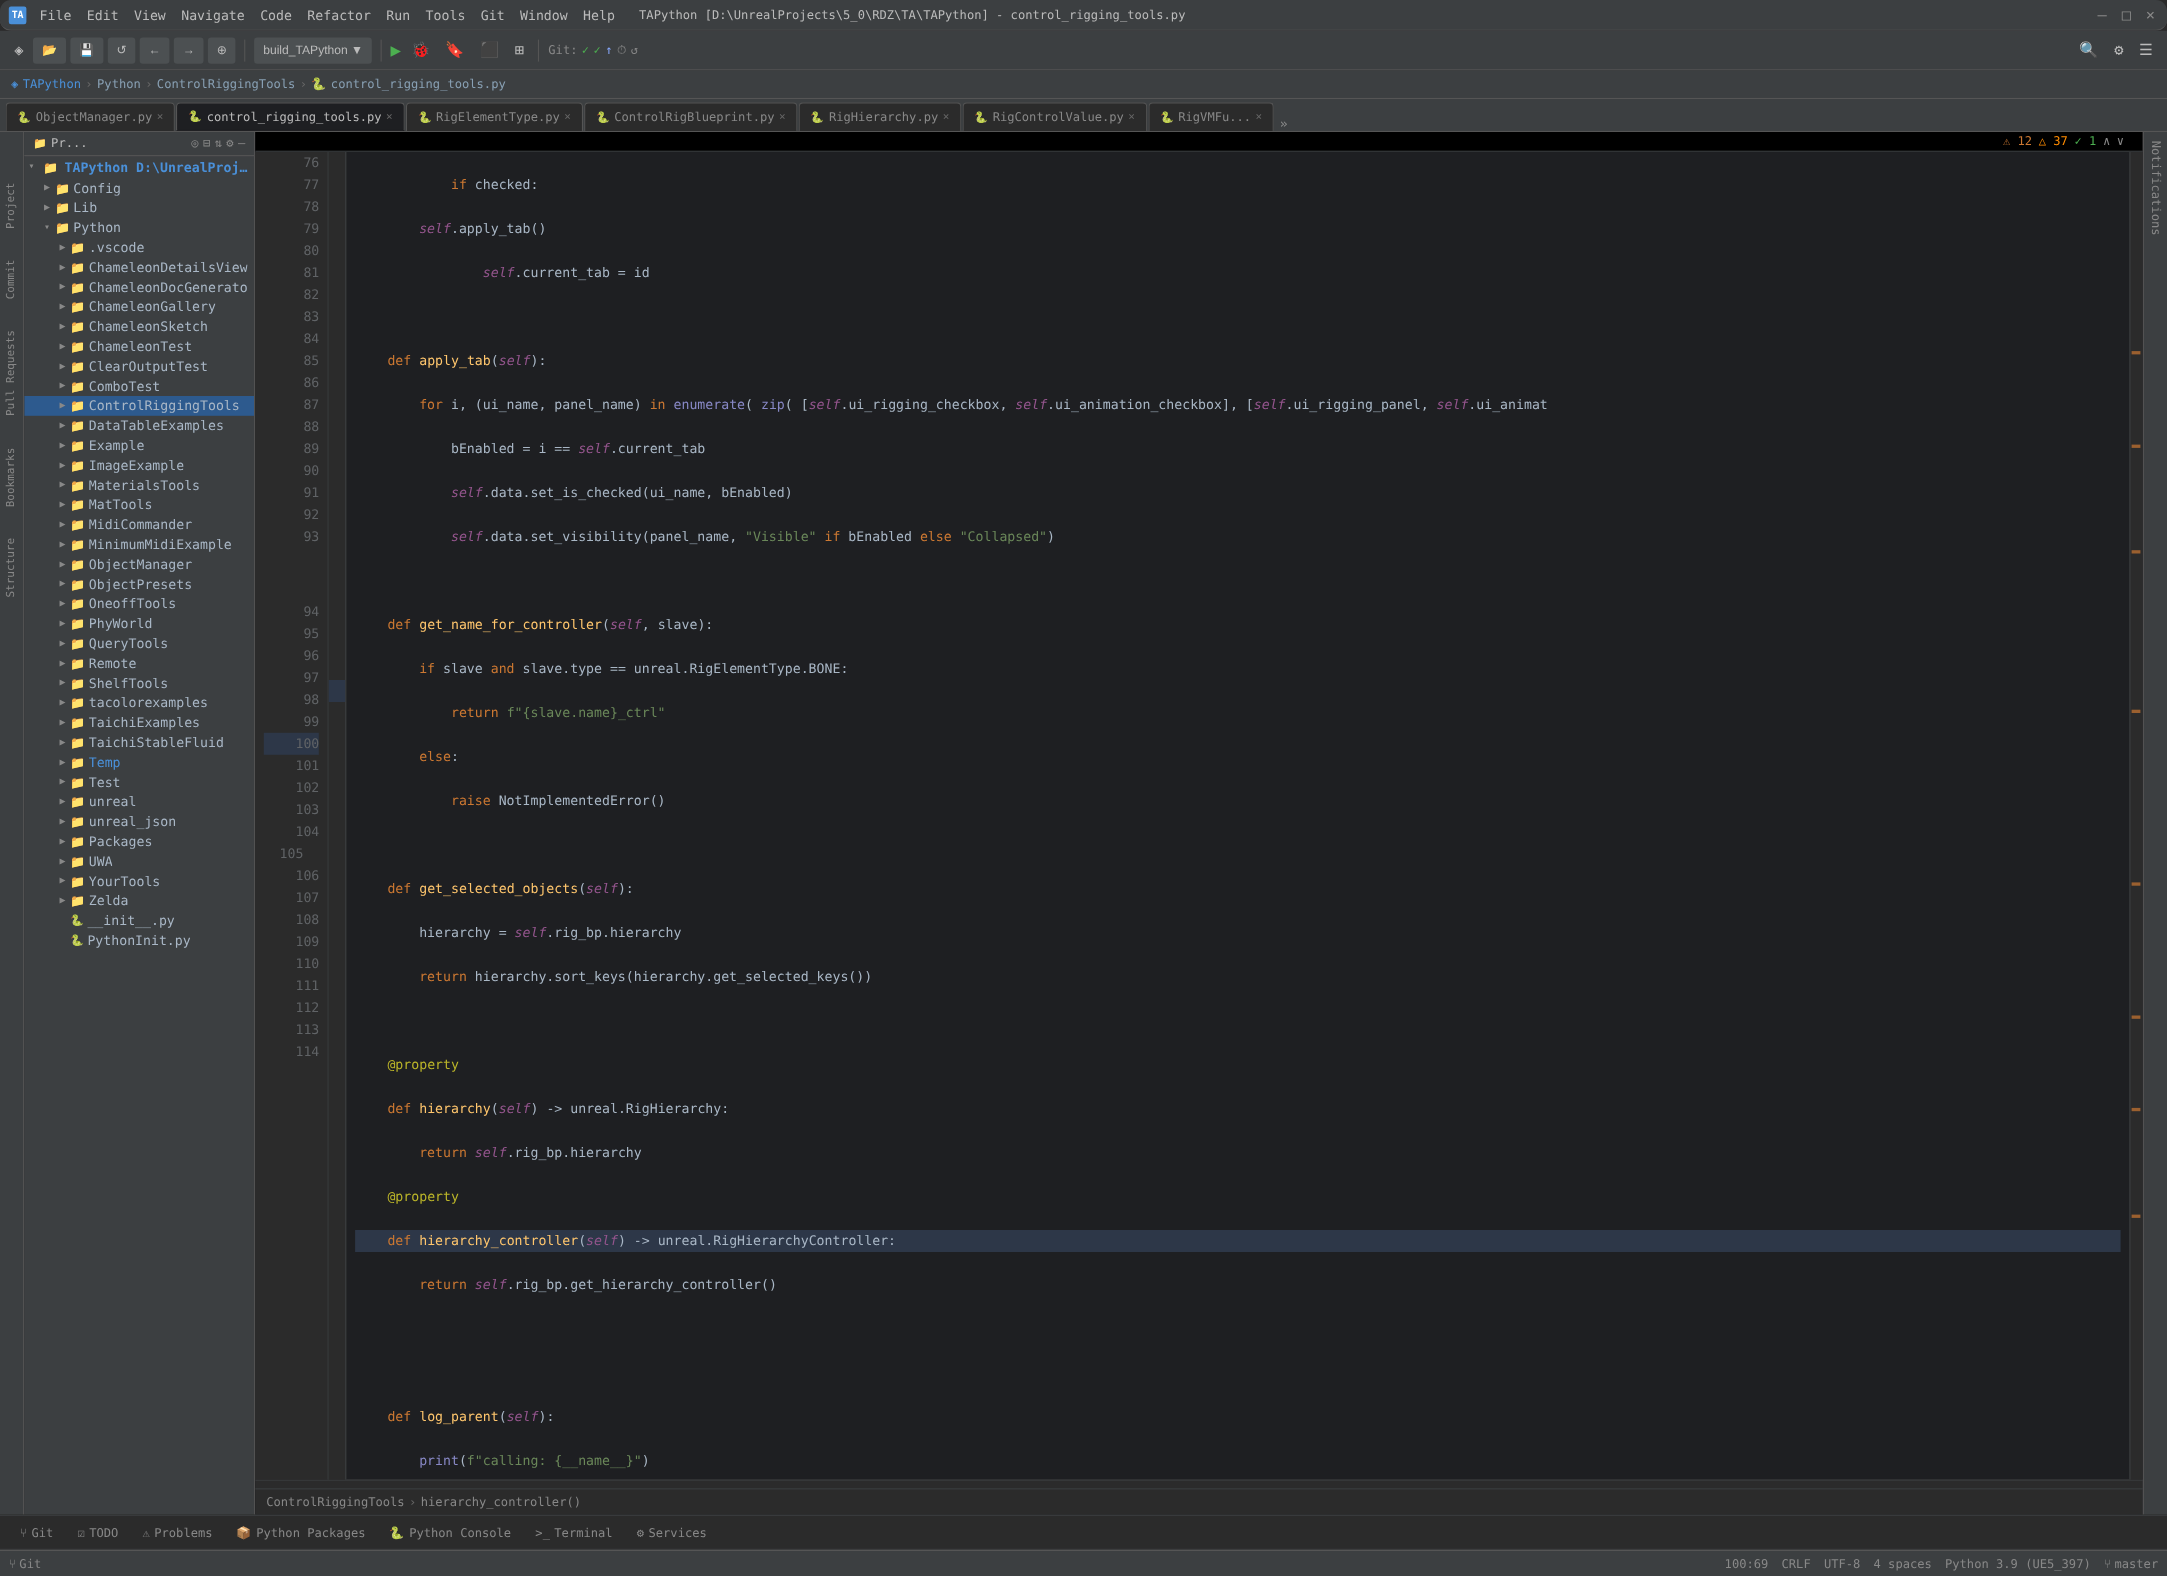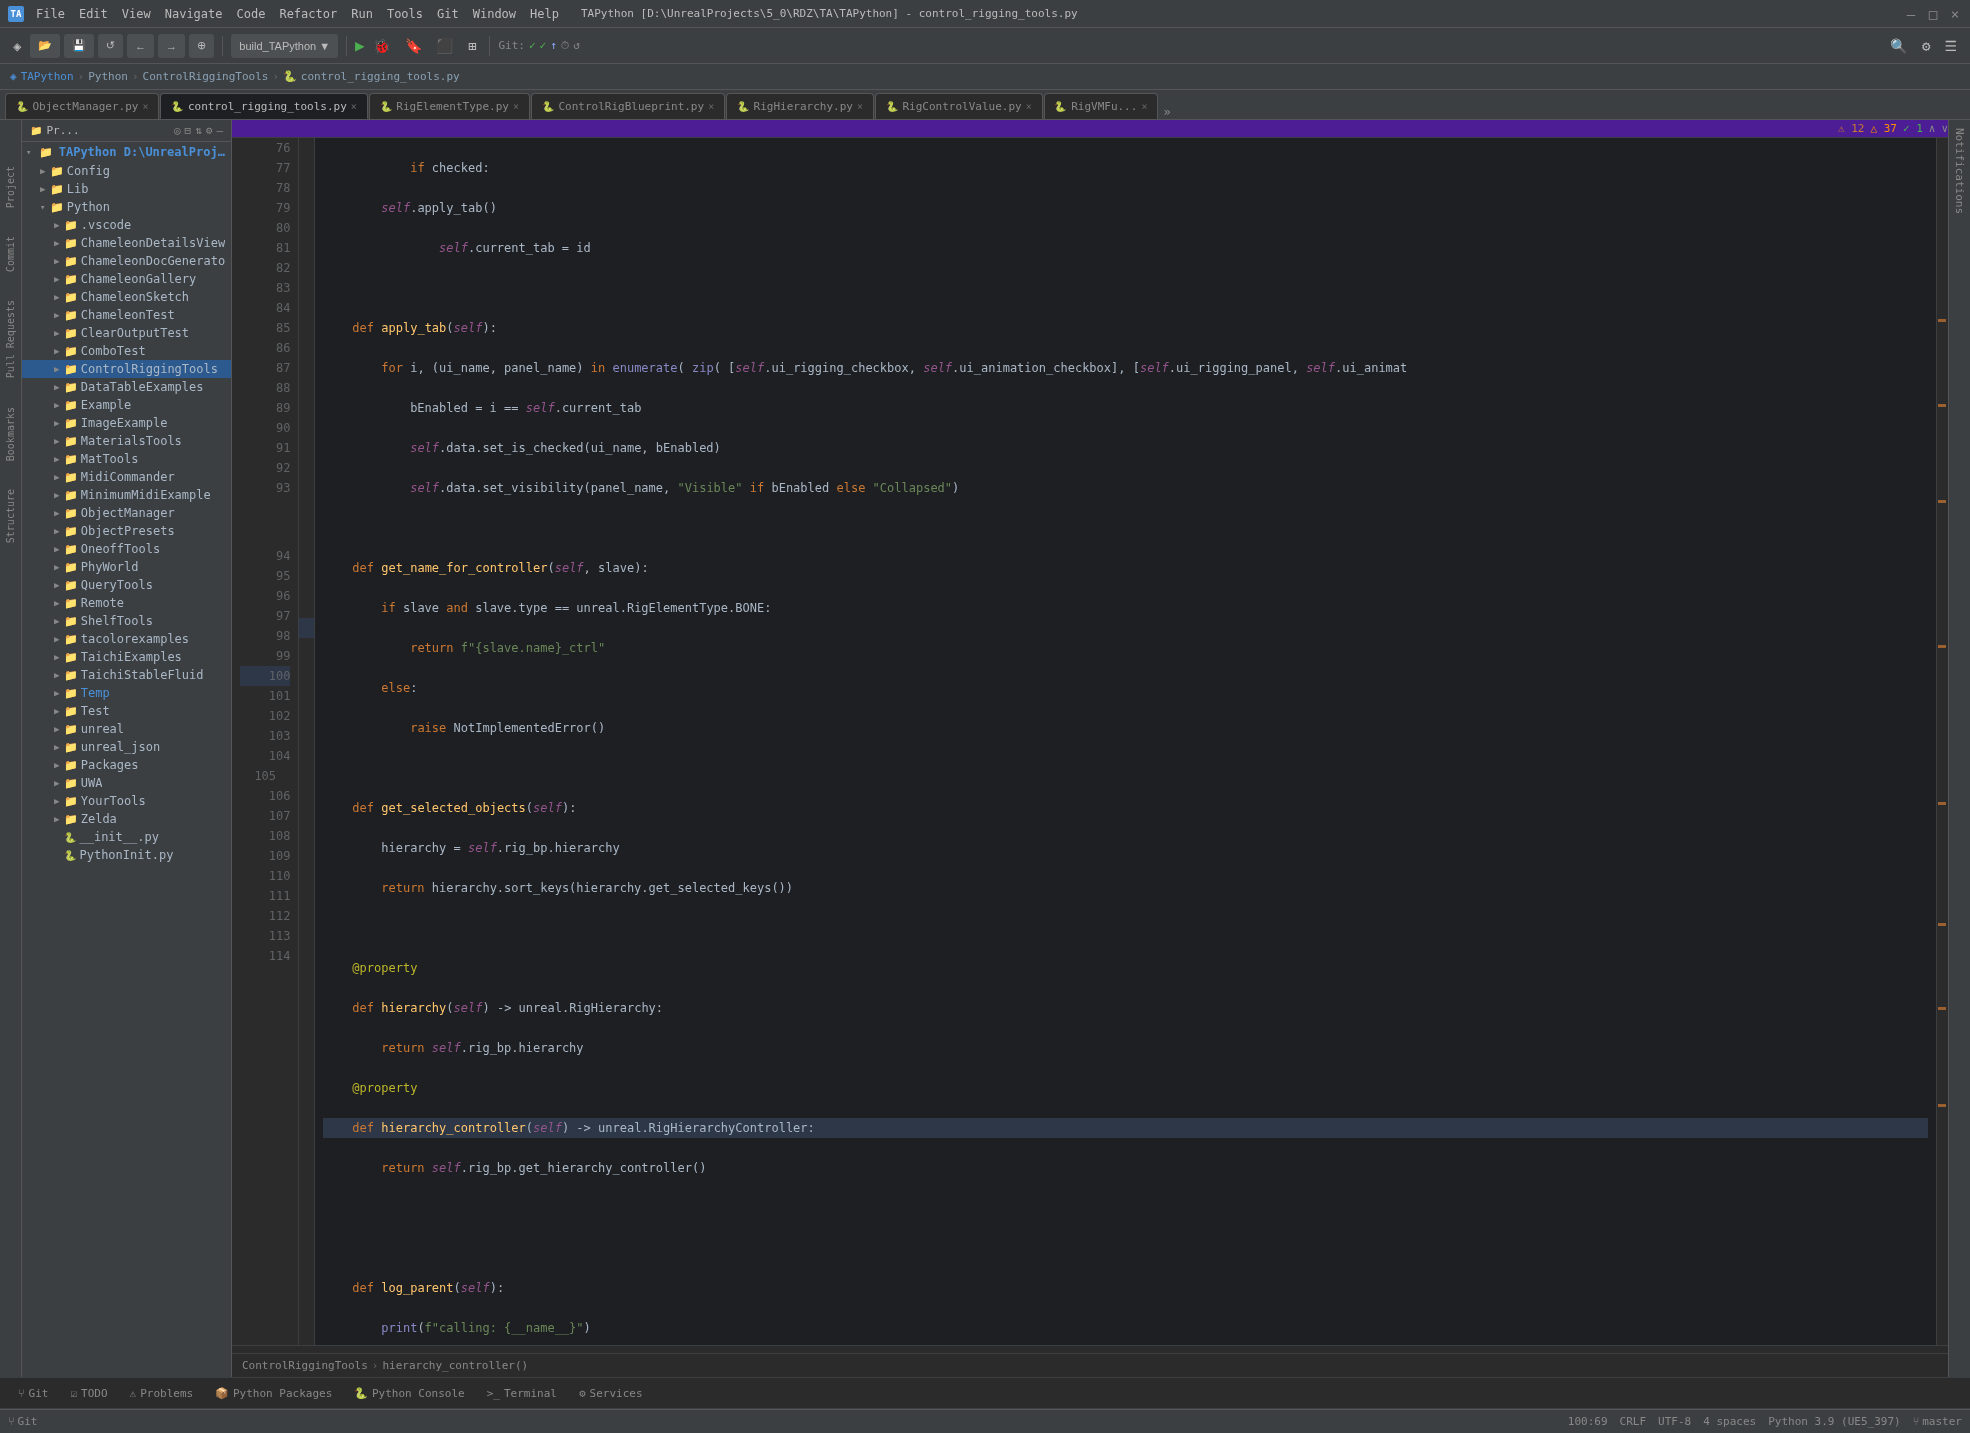--- a/index.html
+++ b/index.html
@@ -1,19 +1,19 @@
 <!DOCTYPE html>
 <html><head>
   <meta charset="utf-8">
   <style>
     * { margin: 0; padding: 0; box-sizing: border-box; }
     body { font-family: 'Consolas', 'Monaco', monospace; background: #2b2b2b; color: #a9b7c6; font-size: 12px; overflow: hidden; height: 100vh; display: flex; flex-direction: column; }
     
     
-    #title-bar { background: #3c3f41; height: 28px; display: flex; align-items: center; justify-content: space-between; padding: 0 8px; border-bottom: 1px solid #555; flex-shrink: 0; }
+    #title-bar { background: #3c3f41; height: 28px; display: flex; align-items: center; justify-content: space-between; padding: 0 8px; border-bottom: 1px solid #555; flex-shrink: 0; border-radius: 10px; }
     #title-bar-left { display: flex; align-items: center; gap: 6px; }
     #title-bar-icon { width: 16px; height: 16px; background: #4a90d9; border-radius: 2px; display: flex; align-items: center; justify-content: center; font-size: 9px; color: white; font-weight: bold; }
     #menu-bar { display: flex; gap: 2px; font-size: 12px; color: #bbbbbb; }
     #menu-bar span { padding: 2px 6px; cursor: pointer; }
     #title-text { color: #bbbbbb; font-size: 11px; margin-left: 10px; }
     #title-bar-right { display: flex; gap: 8px; }
     #win-btn { width: 14px; height: 14px; cursor: pointer; display: flex; align-items: center; justify-content: center; color: #888; font-size: 14px; }
 
     
     #toolbar { background: #3c3f41; height: 36px; display: flex; align-items: center; padding: 0 8px; gap: 4px; border-bottom: 1px solid #555; flex-shrink: 0; }
@@ -55,21 +55,21 @@
     .tree-py-icon { color: #4a90d9; font-size: 10px; flex-shrink: 0; margin-right: 3px; }
     .tree-label { font-size: 12px; white-space: nowrap; overflow: hidden; text-overflow: ellipsis; }
     .tree-project-name { color: #4a90d9; font-weight: bold; }
 
     
     #right-panel-icons { width: 22px; background: #3c3f41; border-left: 1px solid #555; display: flex; flex-direction: column; align-items: center; padding-top: 4px; gap: 8px; flex-shrink: 0; }
     .side-icon { color: #888; font-size: 11px; padding: 4px 2px; cursor: pointer; writing-mode: vertical-rl; text-orientation: mixed; white-space: nowrap; }
 
     
     #editor-area { flex: 1; display: flex; flex-direction: column; overflow: hidden; background: #1e1f22; }
-    #editor-header { display: flex; align-items: center; justify-content: flex-end; padding: 2px 0; background: #4c1d95; border-bottom: 1px solid #3c3f41; font-size: 11px; color: #888; gap: 6px; }
+    #editor-header { display: flex; align-items: center; justify-content: flex-end; padding: 2px 17px; background: #000000; border-bottom: 1px solid #3c3f41; font-size: 11px; color: #888; gap: 6px; }
     #code-container { flex: 1; overflow: auto; display: flex; }
     #code-container::-webkit-scrollbar { height: 8px; width: 8px; }
     #code-container::-webkit-scrollbar-track { background: #2b2b2b; }
     #code-container::-webkit-scrollbar-thumb { background: #555; }
     #line-numbers { background: #2b2b2b; padding: 0 8px; text-align: right; color: #606366; font-size: 12px; line-height: 20px; border-right: 1px solid #3c3f41; flex-shrink: 0; user-select: none; }
     #gutter { width: 16px; background: #2b2b2b; flex-shrink: 0; border-right: 1px solid #3c3f41; }
     #code-content { flex: 1; padding: 0 8px; line-height: 20px; font-size: 12px; white-space: pre; overflow: visible; }
     
     
     .kw { color: #cc7832; }

